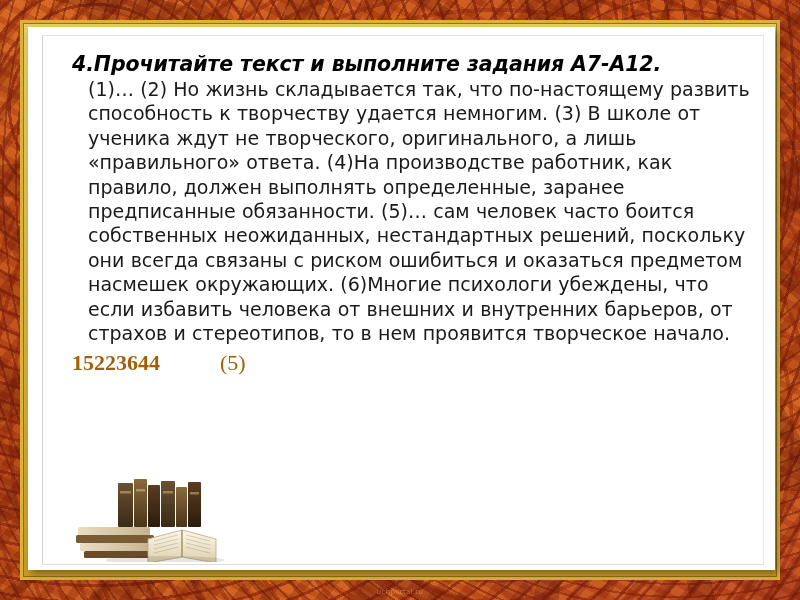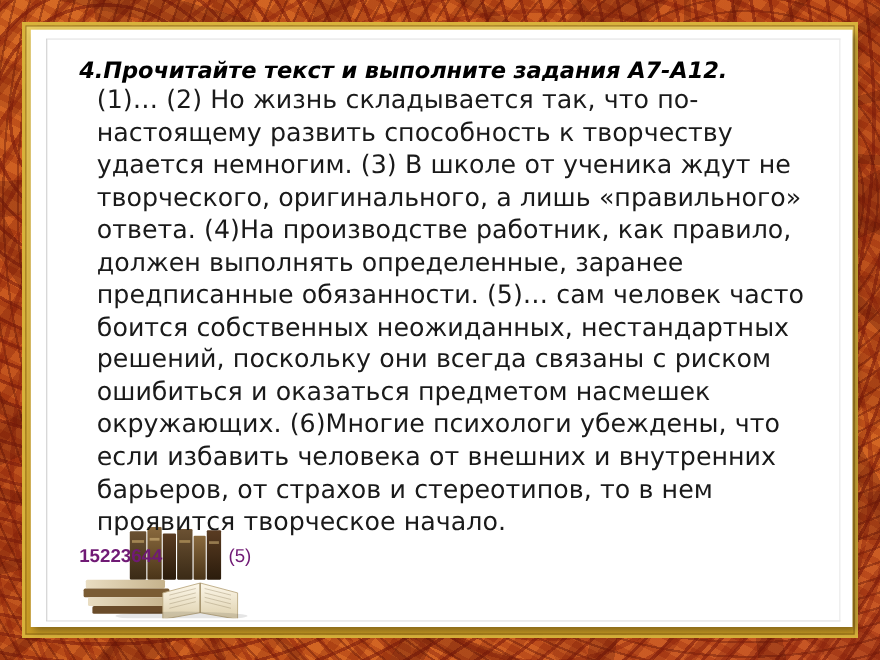--- a/index.html
+++ b/index.html
@@ -108,21 +108,21 @@
     font-size: 20.5px;
     line-height: 1.12;
     color: #000000;
     margin: 0 0 1px 8px;
     letter-spacing: -0.1px;
     white-space: nowrap;
   }
 
   .passage {
     font-family: "DejaVu Sans", sans-serif;
-    font-size: 23px;
+    font-size: 19px;
     line-height: 1.285;
     color: #1a1a1a;
     margin: 0 0 0 24px;
     width: 672px;
     text-align: left;
     word-spacing: 0.2px;
   }
 
   .instruction {
     font-family: "DejaVu Sans", sans-serif;
@@ -130,24 +130,24 @@
     font-style: italic;
     font-size: 20.5px;
     line-height: 1.17;
     color: #000000;
     margin: 6px 0 0 8px;
     width: 640px;
   }
   .instruction .ln2 { display: block; margin-left: 16px; }
 
   .answers {
-    font-family: Liberation Sans, sans-serif;
-    font-size: 17px;
+    font-family: Liberation Serif, serif;
+    font-size: 22px;
     line-height: 1.2;
-    color: #701a75;
+    color: #a16207;
     margin: 5px 0 0 8px;
     position: relative;
     z-index: 3;
   }
   .answers .opts { font-weight: bold; }
   .answers .five { margin-left: 60px; font-weight: normal; }
 
   
   .watermark {
     position: absolute;
@@ -237,14 +237,15 @@
       <p class="passage">(1)… (2) Но жизнь складывается так, что по-настоящему развить способность к творчеству удается немногим. (3) В школе от ученика ждут не творческого, оригинального, а лишь «правильного» ответа. (4)На производстве работник, как правило, должен выполнять определенные, заранее предписанные обязанности. (5)… сам человек часто боится собственных неожиданных, нестандартных решений, поскольку они всегда связаны с риском ошибиться и оказаться предметом насмешек окружающих. (6)Многие психологи убеждены, что если избавить человека от внешних и внутренних барьеров, от страхов и стереотипов, то в нем проявится творческое начало.</p>
 
 
       <div class="answers">
         <span class="opts">15223644</span><span class="five">(5)</span>
       </div>
 
     </div>
   </div>
 
+  <div class="watermark">uchportal.ru</div>
 
 </div>
 
 </body></html>

